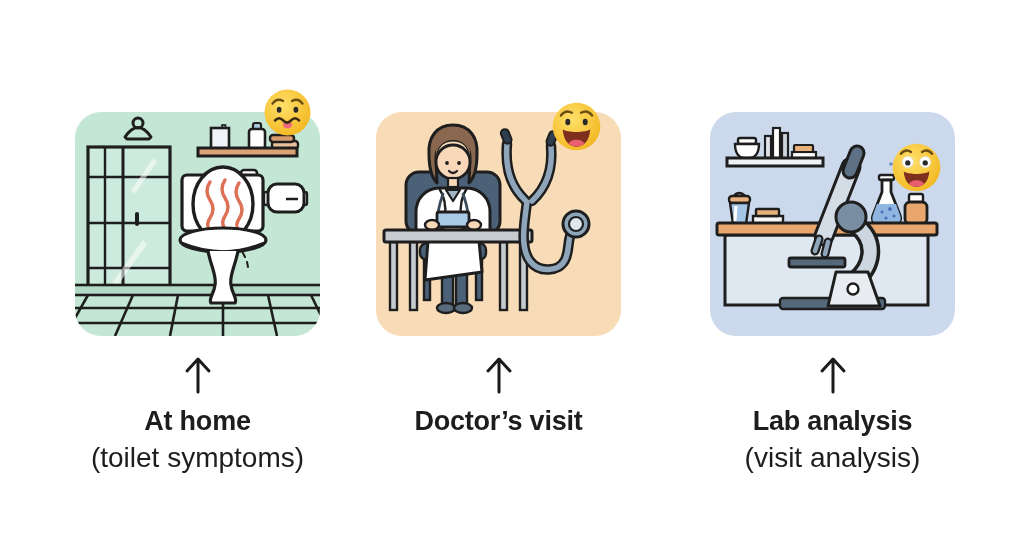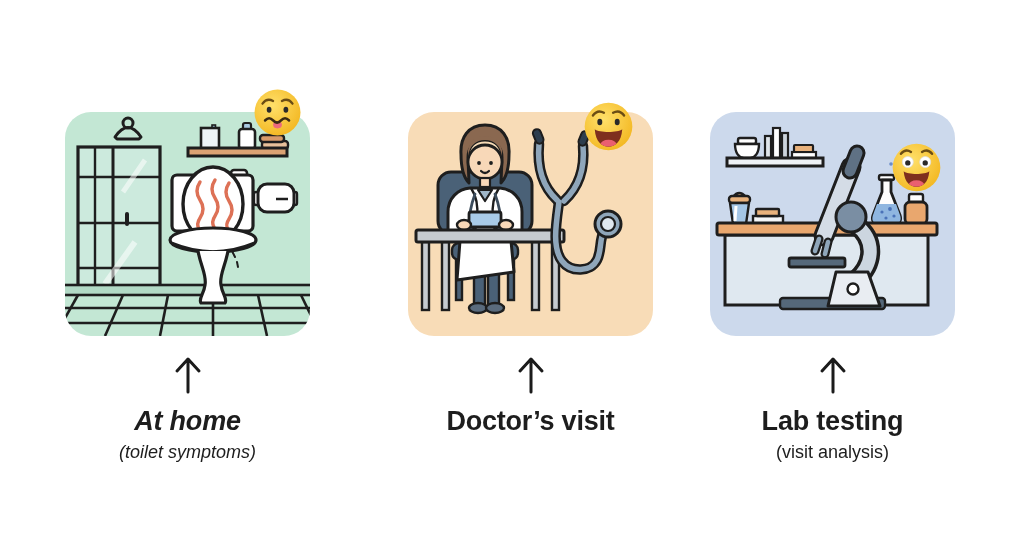--- a/index.html
+++ b/index.html
@@ -2,37 +2,37 @@
 <html><head>
 <meta charset="utf-8">
 <style>
   html,body{margin:0;padding:0;}
   body{
     width:1024px;height:559px;position:relative;overflow:hidden;
     background:#ffffff;
     font-family:"Liberation Sans","DejaVu Sans",sans-serif;
   }
   .step{position:absolute;top:112px;width:245px;text-align:center;}
-  #step-1{left:65px;font-style:italic;} #step-2{left:408px;} #step-3{left:710px;}
+  #step-1{left:75px;} #step-2{left:376px;} #step-3{left:710px;}
   .panel{
     width:245px;height:224px;border-radius:26px;position:relative;
     overflow:hidden;
   }
   .panel svg.scene{position:absolute;left:0;top:0;}
   .emoji{position:absolute;z-index:3;}
   #emoji-1{right:6px;top:-26px;width:53px;height:53px;}
   #emoji-2{right:17px;top:-13px;width:55px;height:55px;}
   #emoji-3{right:11px;top:28px;width:55px;height:55px;}
   .arrow-wrap{margin-top:18px;height:40px;}
   .step-title{
     margin-top:12px;font-size:27px;font-weight:700;color:#1d1d1d;
     letter-spacing:-0.2px;
   }
   .step-subtitle{
-    margin-top:5px;font-size:18px;font-weight:400;color:#1d1d1d;
+    margin-top:5px;font-size:28px;font-weight:400;color:#1d1d1d;
   }
 </style>
 </head>
 <body>
 
 <div class="step" id="step-1">
   <div class="panel" style="background-color: rgb(195, 231, 212);">
     <svg class="scene" width="245" height="224" viewBox="0 0 245 224">
 
       <g fill="none" stroke="#1e1e1e" stroke-width="3" stroke-linejoin="round">
@@ -313,15 +313,15 @@
       <circle cx="39.5" cy="25" r="2.9" fill="#2a2a2a"></circle>
       <path d="M16,34 C21,38 39,38 44,34 C43,47 36,51 30,51 C24,51 17,47 16,34 Z" fill="#7e2f1e"></path>
       <ellipse cx="30" cy="49" rx="8.5" ry="5" fill="#ea5f70" clip-path="url(#m3)"></ellipse>
     </svg>
   </div>
   <div class="arrow-wrap">
     <svg width="34" height="40" viewBox="0 0 34 40">
       <path d="M17,38 L17,7 M6,17 L17,5 L28,17" fill="none" stroke="#1b1b1b" stroke-width="3" stroke-linecap="round" stroke-linejoin="round"></path>
     </svg>
   </div>
-  <div class="step-title">Lab testing</div>
+  <div class="step-title">Lab analysis</div>
   <div class="step-subtitle">(visit analysis)</div>
 </div>
 
 </body></html>

